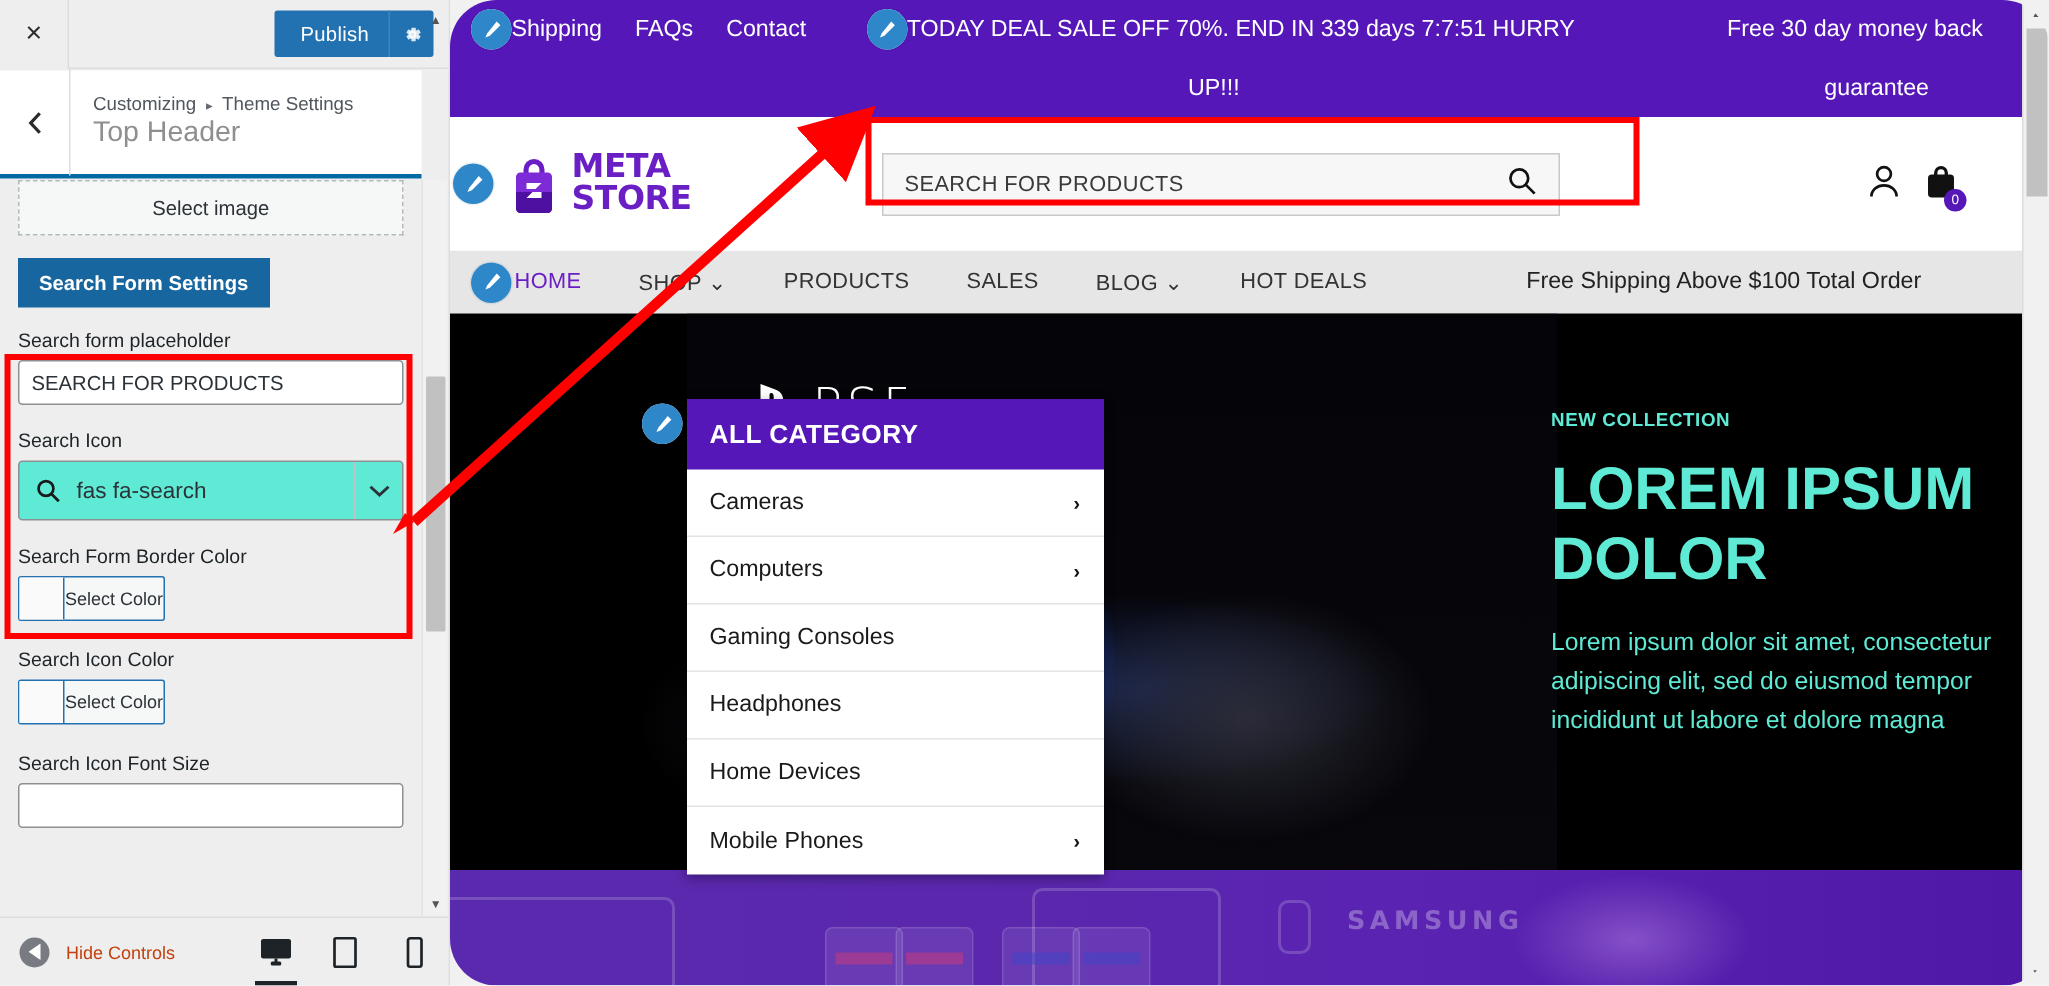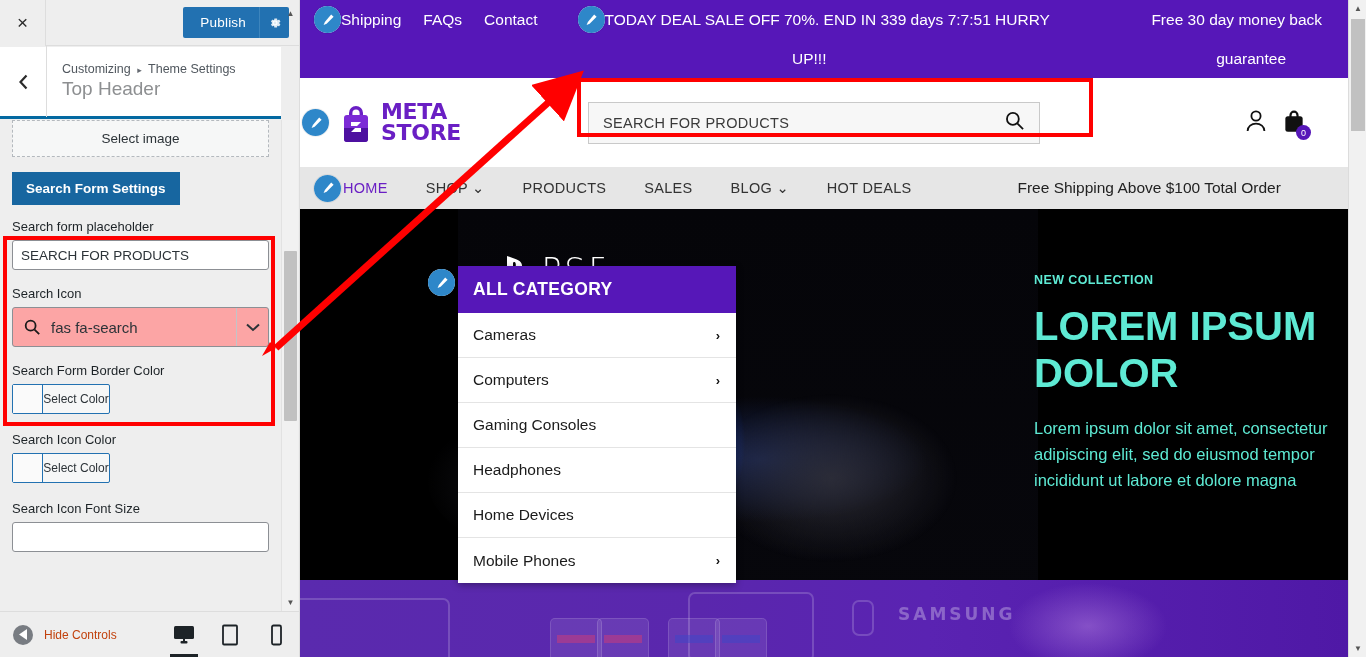--- a/index.html
+++ b/index.html
@@ -75,21 +75,21 @@
     margin-bottom: 14px;
   }
   .cz-label { font-size: 13px; color: #1d2327; margin-bottom: 6px; display: block; }
   .cz-text-input {
     width: 257px; height: 30px; border: 1px solid #8c8f94; border-radius: 3px;
     background: #fff; font-size: 13.5px; color: #2c3338; padding: 0 8px;
     font-family: "Liberation Sans", sans-serif; margin-bottom: 16px; display: block;
   }
   .cz-iconselect {
     width: 257px; height: 40px; border: 1px solid #8c8f94; border-radius: 3px;
-    background: #fca5a5; display: flex; align-items: center; margin-bottom: 16px;
+    background: #5eead4; display: flex; align-items: center; margin-bottom: 16px;
     cursor: pointer; overflow: hidden;
   }
   .cz-iconselect .glyph { width: 38px; display: flex; align-items: center; justify-content: center; color: #222; }
   .cz-iconselect .val { flex: 1; font-size: 15px; color: #2c3338; }
   .cz-iconselect .caret {
     width: 32px; height: 38px; border-left: 1px solid #c3c4c7;
     display: flex; align-items: center; justify-content: center; color: #2c3338;
   }
   .cz-colorpicker {
     display: flex; align-items: stretch; border: 1px solid #2271b1; border-radius: 2px;
@@ -141,21 +141,21 @@
     cursor: pointer; position: relative;
   }
   .cz-dev.active::after {
     content: ''; position: absolute; bottom: 0; left: 9px; right: 9px; height: 4px;
     background: #1d2327;
   }
 
   
   .preview {
     position: absolute; left: 300px; top: 0; width: 1066px; height: 657px;
-    background: #fff; overflow: hidden;
+    background: #fff; overflow: hidden; border-radius: 31px;
   }
   .pv-inner { position: absolute; left: 0; top: 0; width: 1048px; height: 657px; }
 
   
   .topbar {
     background: #5617b8; color: #fff; height: 78px; position: relative;
     padding: 0 14px;
   }
   .topbar-row {
     display: flex; align-items: center; height: 39px; font-size: 15.5px;

